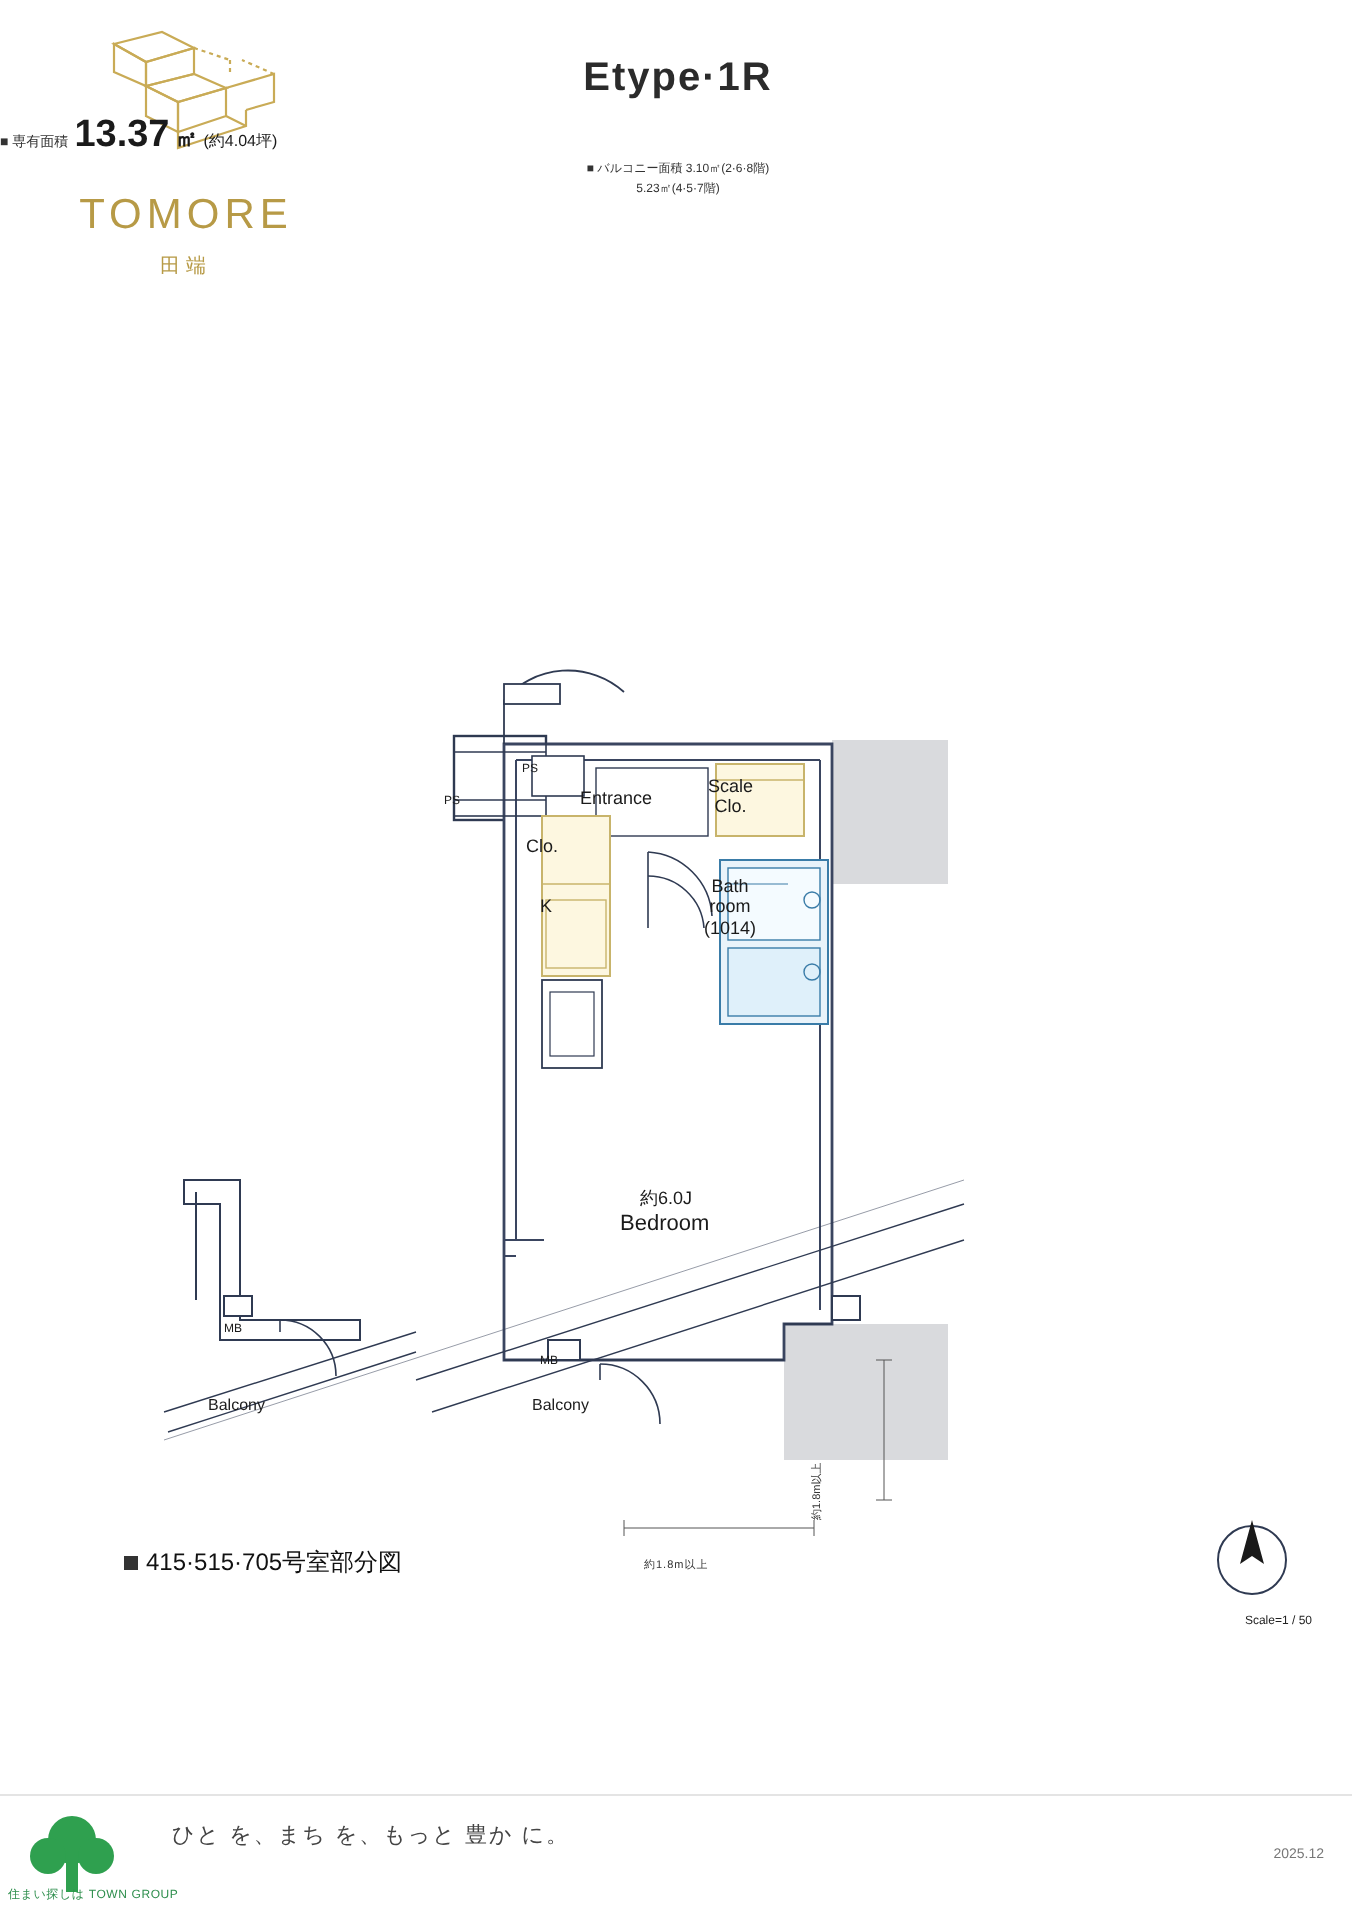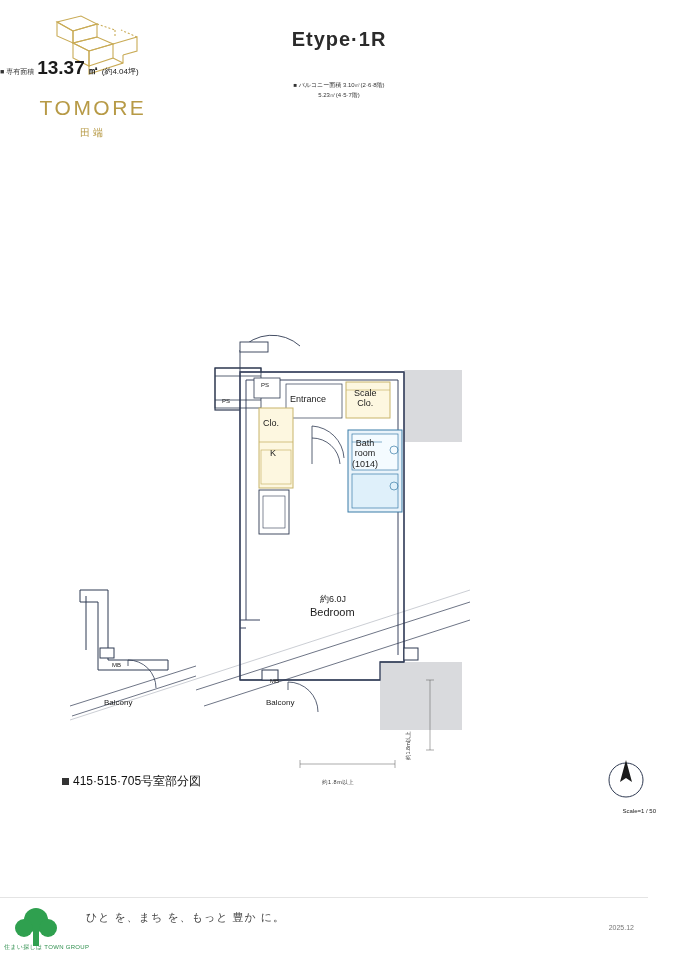--- a/index.html
+++ b/index.html
@@ -92,20 +92,21 @@
     line-height: 1.35;
   }
 
   
   .plan {
     position: absolute;
     left: 0;
     top: 150px;
     width: 555px;
     height: 690px;
+    padding-left: 12px;
   }
   .plan svg {
     display: block;
   }
 
   
   .lbl {
     position: absolute;
     font-size: 9px;
     color: #1b1b1b;
@@ -173,20 +174,21 @@
 
   
   .footer {
     position: absolute;
     left: 0;
     bottom: 0;
     width: 648px;
     height: 62px;
     background: #ffffff;
     border-top: 1px solid #e4e4e4;
+    padding-left: 28px;
   }
   .footer-tree {
     position: absolute;
     left: 8px;
     top: 6px;
     width: 56px;
     height: 50px;
   }
   .footer-tag {
     position: absolute;

